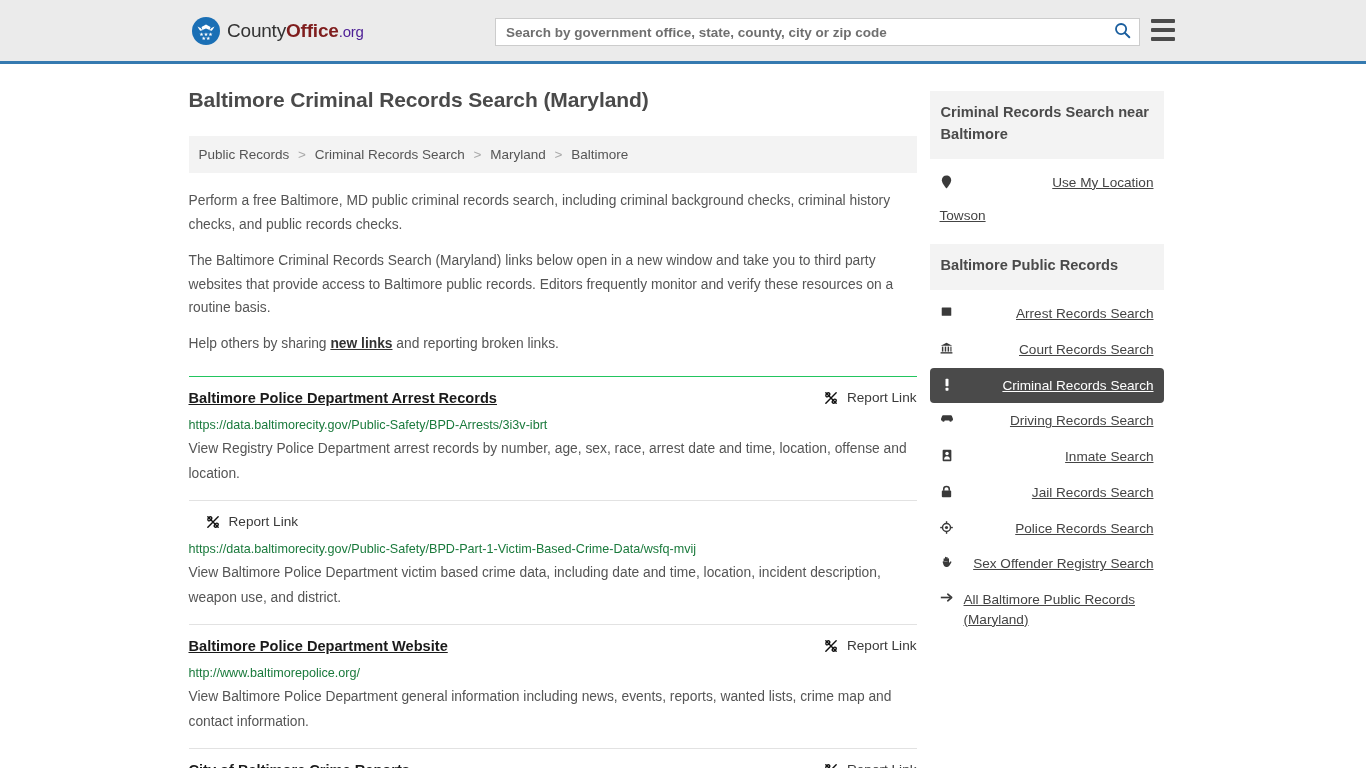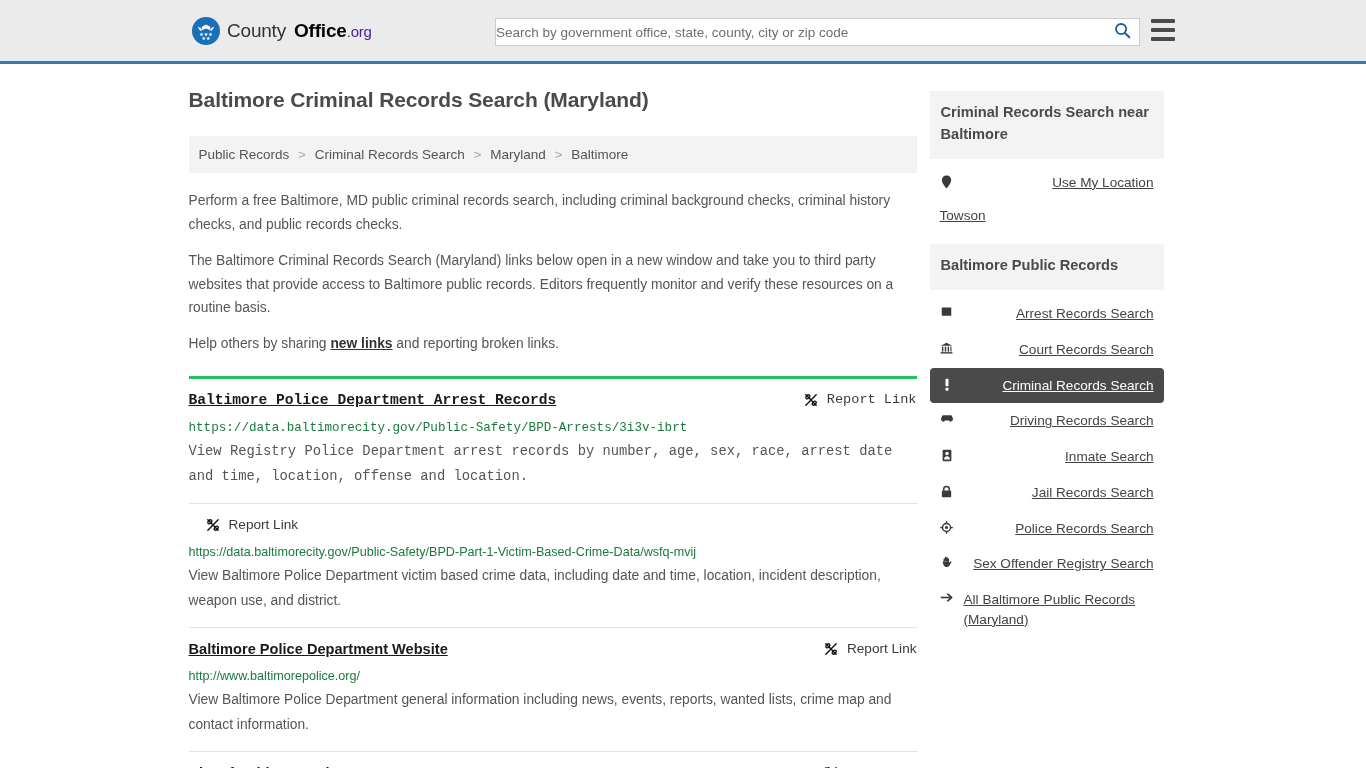--- a/index.html
+++ b/index.html
@@ -31,44 +31,45 @@
     width: 28px; height: 28px;
     flex: 0 0 28px;
   }
   .brand-text {
     font-size: 19px;
     color: #333333;
     letter-spacing: -0.2px;
     white-space: nowrap;
   }
   .brand-text .b-county { color: #333333; }
-  .brand-text .b-office { color: #000000; font-weight: bold; margin-left: 8px; }
+  .brand-text .b-office { color: #7f1d1d; font-weight: bold; }
   .brand-text .b-org { color: #4c1d95; font-size: 15px; }
 
   .search-wrap {
     position: absolute;
     left: 495px;
     top: 18px;
     width: 645px;
     height: 28px;
     background: #ffffff;
     border: 1px solid #cccccc;
     display: flex;
     align-items: center;
   }
   .search-input {
     flex: 1;
     border: none;
     outline: none;
     height: 18px;
-    padding: 0 0;
+    padding: 0 10px;
     font-size: 13.5px;
     color: #333;
     font-family: "Liberation Sans", sans-serif;
     background: transparent;
+    font-weight: bold;
   }
   .search-input::placeholder { color: #6f6f6f; }
   .search-btn {
     width: 34px; height: 26px;
     border: none; background: transparent;
     cursor: pointer;
     display: flex; align-items: center; justify-content: center;
     padding: 0;
   }
   .menu-btn {
@@ -139,21 +140,21 @@
     font-weight: 600;
   }
 
   
   .results { margin-top: 20px; }
   .result {
     border-top: 1px solid #e2e2e2;
     padding: 13px 0 14px 0;
     position: relative;
   }
-  .result:first-child { border-top: 3px solid #22c55e; font-family: Liberation Mono, monospace; }
+  .result:first-child { border-top: 1px solid #22c55e; }
   .result-head {
     display: flex;
     align-items: flex-start;
     justify-content: space-between;
   }
   .result-title {
     font-size: 14.6px;
     font-weight: bold;
     color: #1a1a1a;
     text-decoration: underline;

